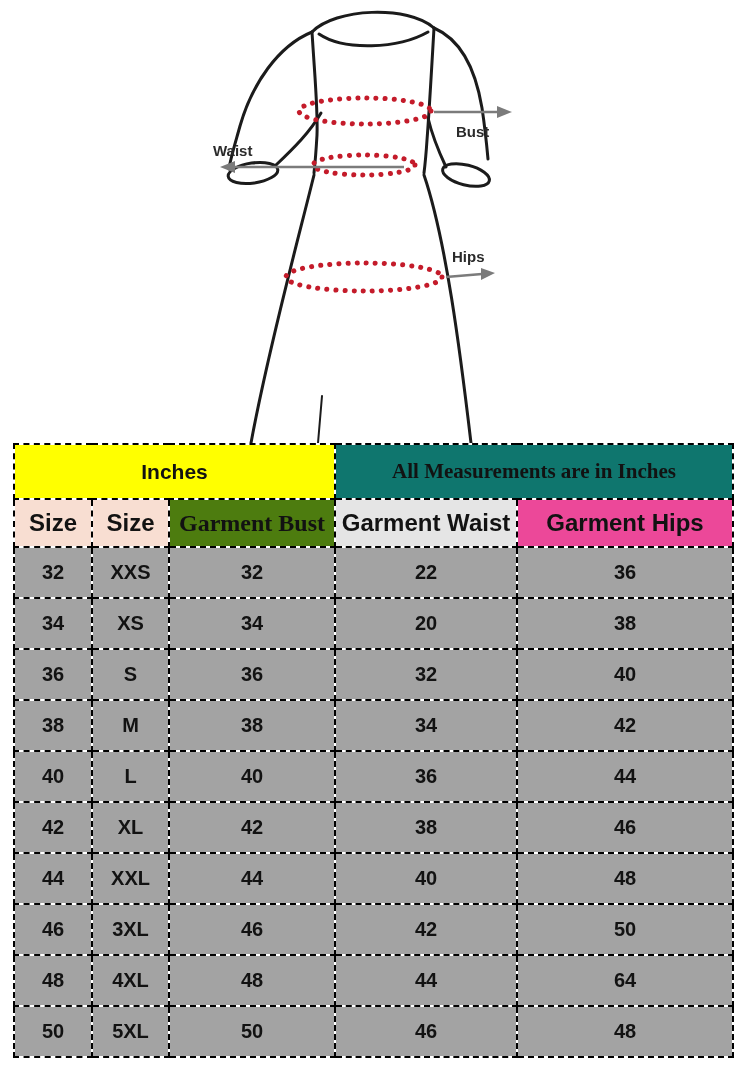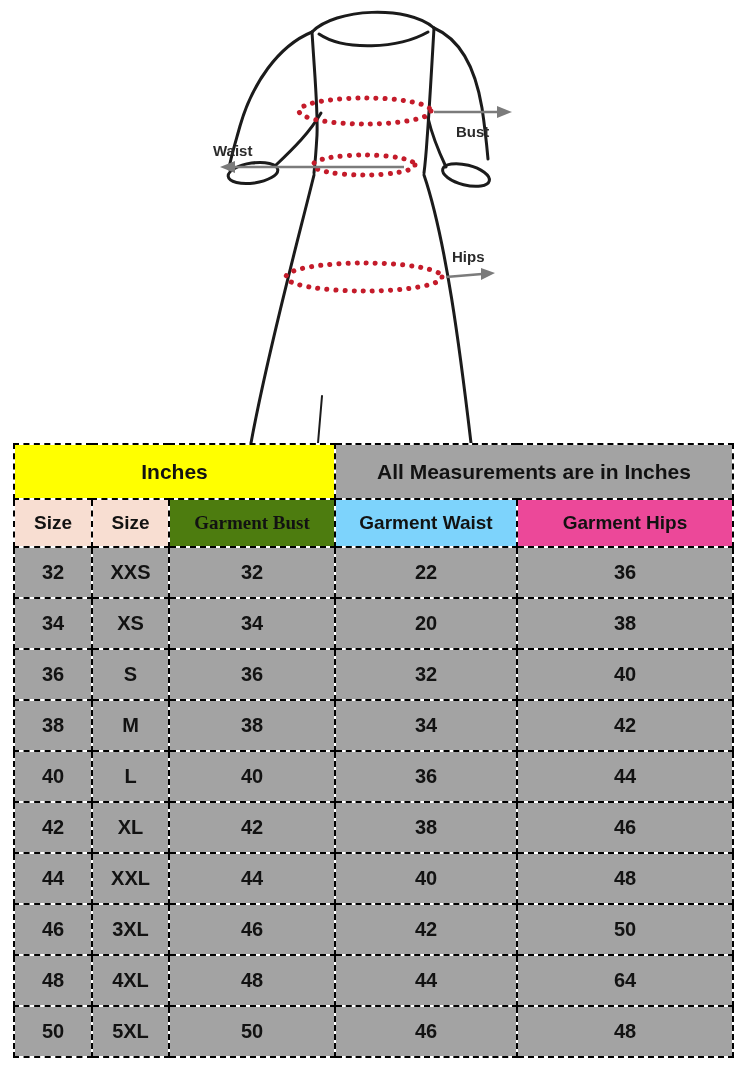--- a/index.html
+++ b/index.html
@@ -32,21 +32,21 @@
     border: 2px dashed #000000;
     text-align: center;
     vertical-align: middle;
     padding: 0;
     color: #121212;
     font-weight: bold;
     overflow: hidden;
     white-space: nowrap;
   }
   .size-table thead tr.group-row th { height: 53px; font-size: 21px; }
-  .size-table thead tr.col-row th   { height: 46px; font-size: 19px; }
+  .size-table thead tr.col-row th   { height: 46px; font-size: 24px; }
   .size-table tbody td              { height: 49px; font-size: 20px; background: #a3a3a3; }
 </style>
 </head>
 <body>
 
 <div class="diagram-wrap">
   <svg width="746" height="443" viewBox="0 0 746 443" xmlns="http://www.w3.org/2000/svg">
 
     <g fill="none" stroke="#1b1b1b" stroke-width="3" stroke-linecap="round">
       <path d="M 312 32 C 335 8, 408 5, 434 28"></path>
@@ -89,27 +89,27 @@
   <colgroup>
     <col style="width:78px">
     <col style="width:77px">
     <col style="width:166px">
     <col style="width:182px">
     <col style="width:216px">
   </colgroup>
   <thead>
     <tr class="group-row">
         <th colspan="3" style="background: rgb(255, 255, 0);">Inches</th>
-        <th colspan="2" style="background: #a3a3a3;">All Measurements are in Inches</th>
+        <th colspan="2" style="background: #0f766e; font-family: Liberation Serif, serif;">All Measurements are in Inches</th>
       </tr>
     <tr class="col-row">
         <th style="background: rgb(248, 222, 210);">Size</th>
         <th style="background: rgb(248, 222, 210);">Size</th>
         <th style="background: #4d7c0f; font-family: Liberation Serif, serif;">Garment Bust</th>
-        <th style="background: #7dd3fc;">Garment Waist</th>
+        <th style="background: #e5e5e5;">Garment Waist</th>
         <th style="background: #ec4899;">Garment Hips</th>
       </tr>
   </thead>
   <tbody>
       <tr>
         <td>32</td>
         <td>XXS</td>
         <td>32</td>
         <td>22</td>
         <td>36</td>

